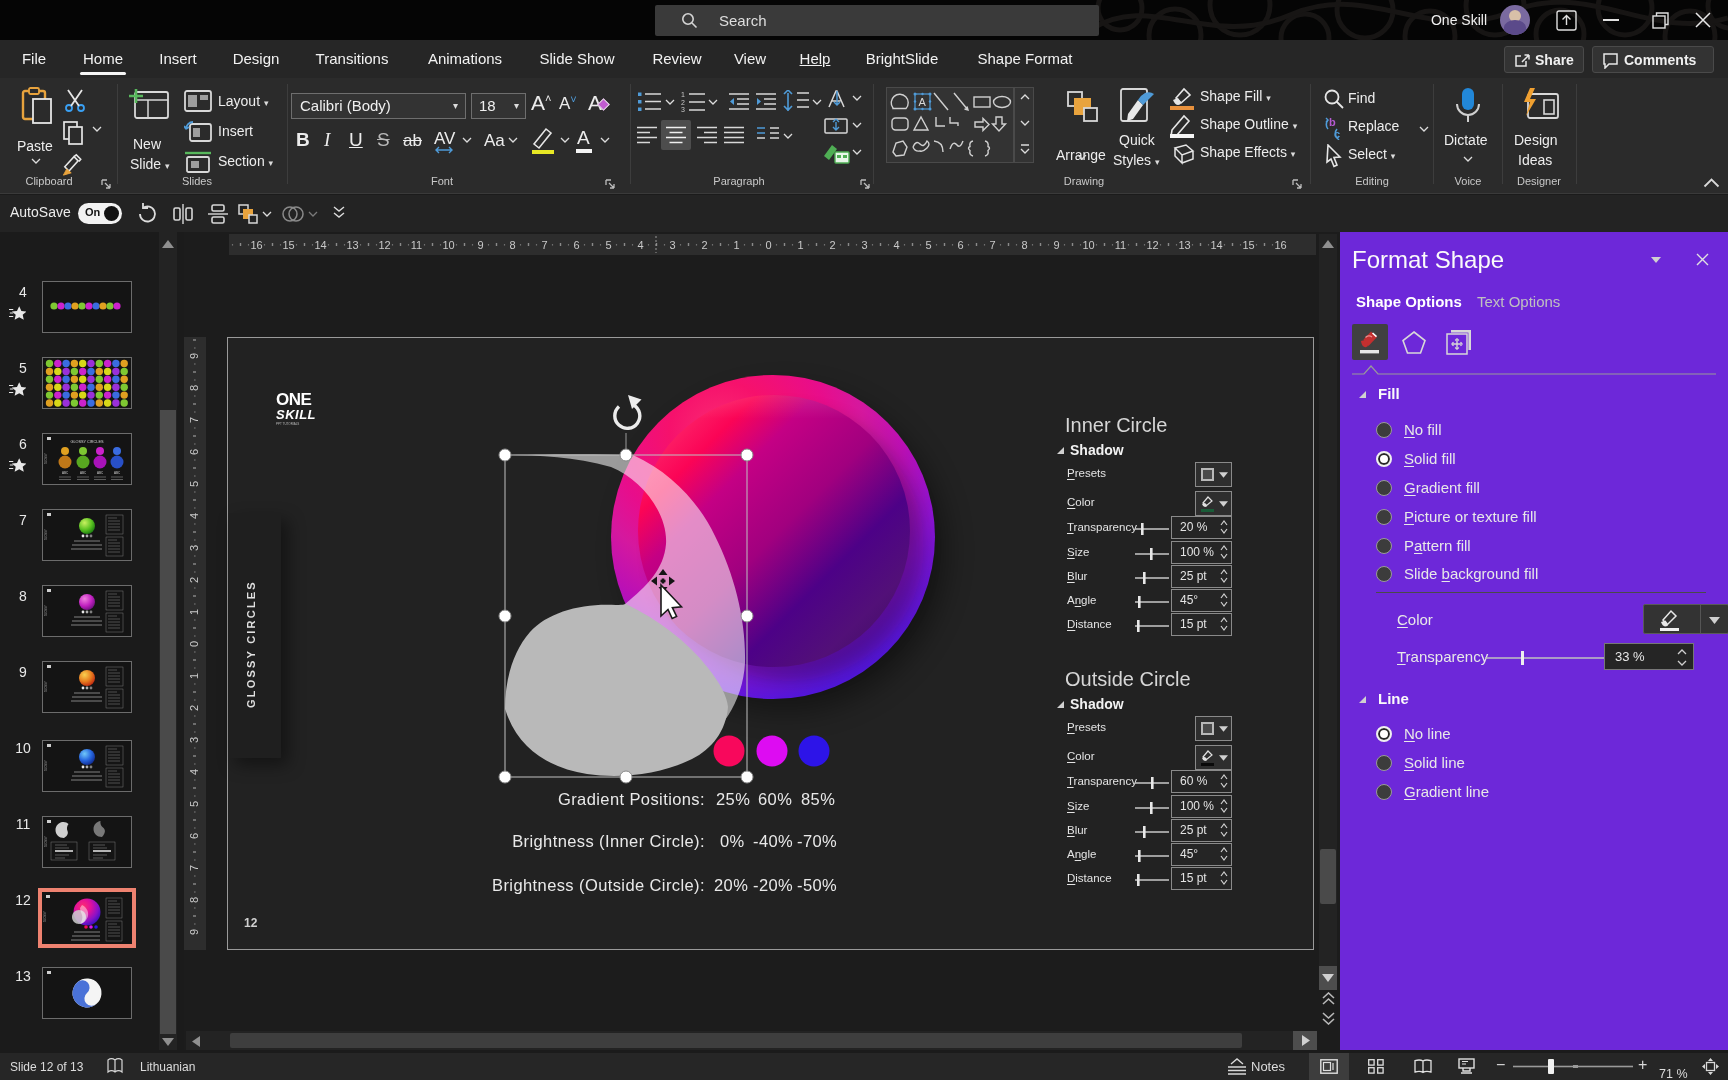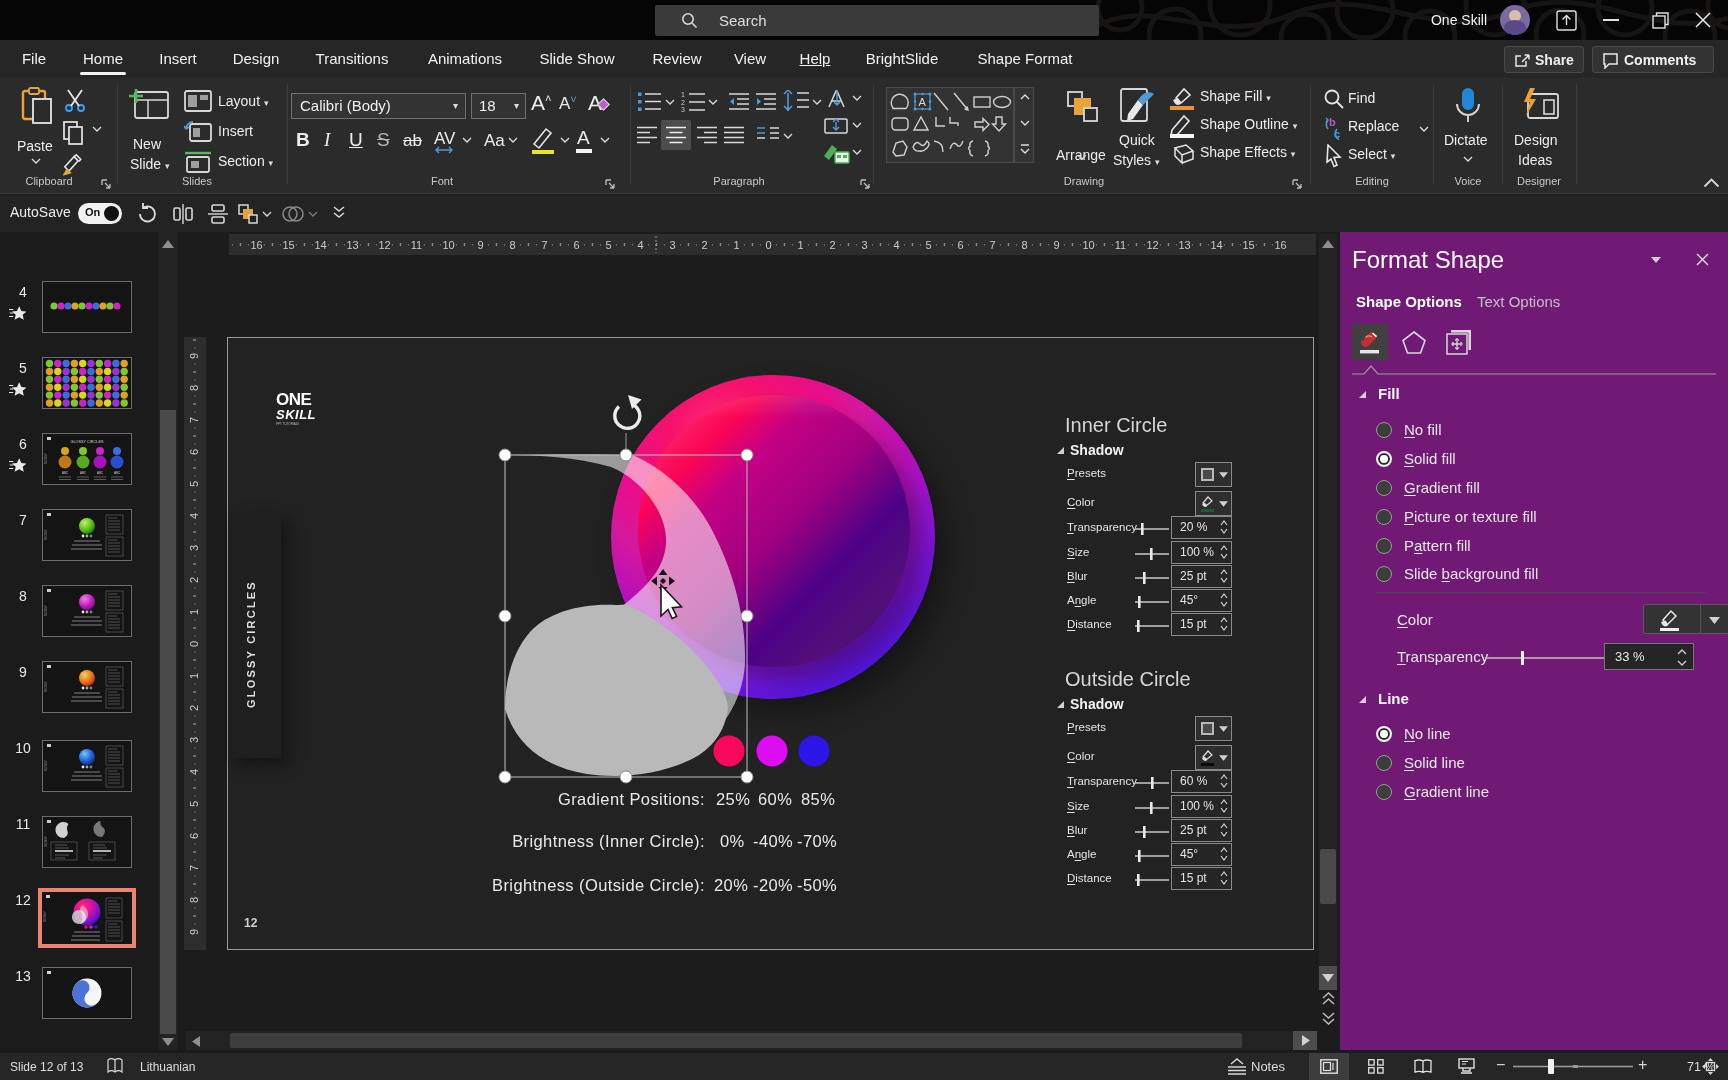--- a/index.html
+++ b/index.html
@@ -21,21 +21,21 @@
 .rbtn-txt{position:absolute;font-size:14px;color:#ededed;white-space:nowrap;text-align:right;}
 
 #qat{position:absolute;top:195px;left:0;width:1728px;height:37px;background:#232323;}
 
 #leftpanel{position:absolute;top:232px;left:0;width:184px;height:818px;background:#1b1b1b;}
 .thnum{position:absolute;left:10px;width:26px;text-align:center;font-size:14px;color:#e8e8e8;}
 .thumb{position:absolute;left:42px;width:90px;height:52px;background:#1d1d1d;border:1px solid #6c6c6c;}
 
 #canvas{position:absolute;top:232px;left:184px;width:1156px;height:818px;background:#1c1c1c;}
 
-#rightpanel{position:absolute;top:232px;left:1340px;width:388px;height:818px;background:#701a75;font-size:15px;color:#e8e8e8;}
+#rightpanel{position:absolute;top:232px;left:1340px;width:388px;height:818px;background:#6d28d9;font-size:15px;color:#e8e8e8;}
 
 #statusbar{position:absolute;top:1053px;left:0;width:1728px;height:27px;background:#262626;color:#dcdcdc;font-size:12px;}
 u{text-decoration:underline;text-underline-offset:2px;}
 .radio{position:absolute;left:36px;height:20px;}
 .rc{position:absolute;left:0;top:1px;width:16px;height:16px;border-radius:50%;background:#3c3c3c;border:1px solid #9a9a9a;}
 .rc.sel{background:#262626;border:2px solid #f0f0f0;box-shadow:inset 0 0 0 2px #262626, inset 0 0 0 8px #fff;width:16px;height:16px;}
 .rl{position:absolute;left:28px;top:0;font-size:15px;white-space:nowrap;color:#e8e8e8;}
 .slidetxt{position:absolute;left:0;width:1087px;height:22px;font-size:16.5px;color:#e9e9e9;letter-spacing:0.4px;}
 .slidetxt .lab{position:absolute;right:610px;white-space:nowrap;}
 .slidetxt .v{position:absolute;}
@@ -1546,19 +1546,19 @@
         <path d="M5 10 L5 13 H12 L12 10 M3 15 h11" stroke="#e0e0e0" stroke-width="1.4" fill="none"></path>
         <path d="M4 3.5 h6 M4 6 h4" stroke="#e0e0e0" stroke-width="1.1"></path>
       </svg>
   <div class="abs" style="left:1496px;top:3px;font-size:16px;color:#d8d8d8;">−</div>
   <svg class="abs" style="left:1513px;top:12px" width="120" height="3" viewBox="0 0 120 3">
         <rect width="120" height="1.6" y="0.7" fill="#9a9a9a"></rect>
       </svg>
   <div class="abs" style="left:1548px;top:6px;width:6px;height:15px;background:#f0f0f0;border-radius:1px;"></div>
   <div class="abs" style="left:1573px;top:12px;width:5px;height:3px;background:#9a9a9a;"></div>
   <div class="abs" style="left:1638px;top:3px;font-size:16px;color:#d8d8d8;">+</div>
-  <div class="abs" style="left:1659px;top:7px;font-size:12.5px;margin-left:28px;">71 %</div>
+  <div class="abs" style="left:1659px;top:14px;font-size:12.5px;">71 %</div>
   <svg class="abs" style="left:1701px;top:4px" width="19" height="19" viewBox="0 0 19 19">
     <path d="M9.5 1 L12 4 H7 Z M9.5 18 L7 15 h5 Z M1 9.5 L4 7 v5 Z M18 9.5 L15 7 v5 Z" fill="#d8d8d8"></path>
     <rect x="5.5" y="5.5" width="8" height="8" fill="none" stroke="#d8d8d8" stroke-width="1.3"></rect>
   </svg>
 </div>
 
 </div>
 </body></html>

